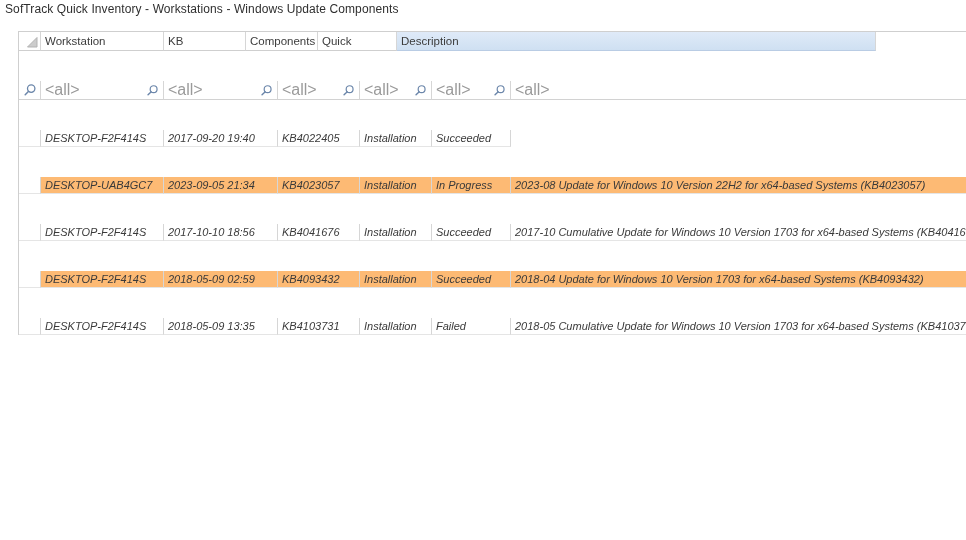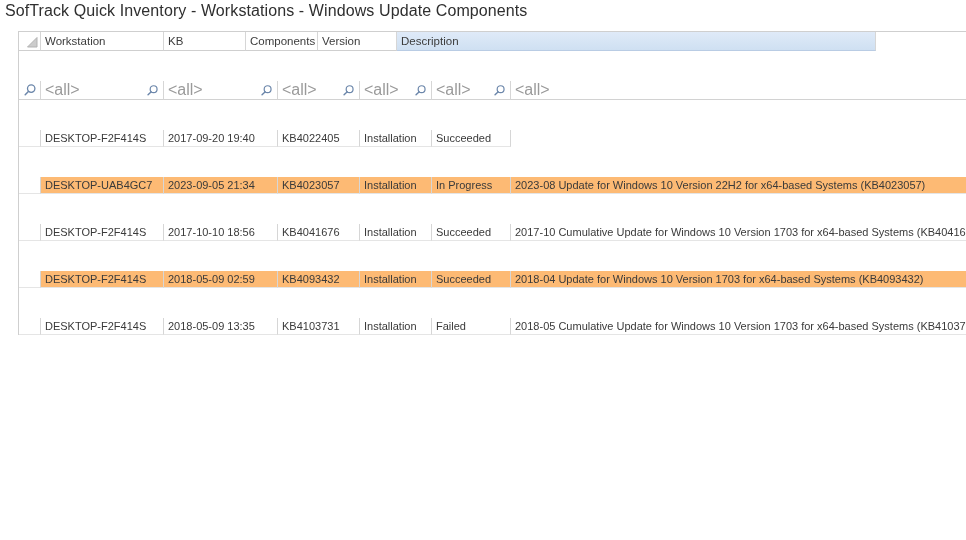--- a/index.html
+++ b/index.html
@@ -4,21 +4,21 @@
 <style>
   html,body{margin:0;padding:0;}
   body{
     width:966px;height:540px;position:relative;overflow:hidden;
     background:#ffffff;
     font-family:"Liberation Sans", sans-serif;
     -webkit-font-smoothing:antialiased;
   }
   .window-title{
     position:absolute;left:5px;top:2px;
-    font-size:16px;color:#2f2f2f;letter-spacing:0.1px;
+    font-size:12px;color:#2f2f2f;letter-spacing:0.1px;
     white-space:nowrap;
   }
   .grid{
     position:absolute;left:18px;top:31px;
     display:flex;flex-direction:column;
     border-top:1px solid #cfcfcf;border-left:1px solid #cfcfcf;
     background:#fff;
     gap:30px;
   }
   .row{display:flex;height:17px;}
@@ -51,40 +51,40 @@
   }
   .filter-row .cell{
     border-bottom:1px solid #d2d2d2;
   }
   .filter-text{
     color:#9a9a9a;font-size:16px;flex:1 1 auto;overflow:hidden;
   }
   .search-icon{flex:0 0 auto;display:block;}
   .corner-cell{position:relative;}
   .corner-icon{position:absolute;right:2px;bottom:2px;display:block;}
-  .datacell{cursor:default;}
+  .datacell{cursor:default;font-style:italic;}
   .row.alt .cell:not(.c0){background:#fdba74;}
 </style>
 </head>
 <body>
 
 <div class="window-title">SofTrack Quick Inventory - Workstations - Windows Update Components</div>
 
 <div class="grid">
 
   <div class="row header-row">
     <div class="cell c0 corner-cell">
       <svg class="corner-icon" width="12" height="12" viewBox="0 0 12 12">
         <polygon points="11,1.5 11,11 1.5,11" fill="#cccccc" stroke="#b3b3b3" stroke-width="1"></polygon>
       </svg>
     </div>
     <div class="cell c1">Workstation</div>
     <div class="cell c3">KB</div>
     <div class="cell c4">Components</div>
-    <div class="cell c5">Version</div>
+    <div class="cell c5">Quick</div>
     <div class="cell c6 selected">Description</div>
   </div>
 
   <div class="row filter-row">
     <div class="cell c0">
       <svg class="search-icon" width="14" height="14" viewBox="0 0 14 14">
         <circle cx="8.2" cy="5.6" r="3.7" fill="none" stroke="#6b86aa" stroke-width="1.3"></circle>
         <line x1="5.4" y1="8.5" x2="2.2" y2="11.7" stroke="#6b86aa" stroke-width="1.5" stroke-linecap="round"></line>
       </svg>
     </div>

